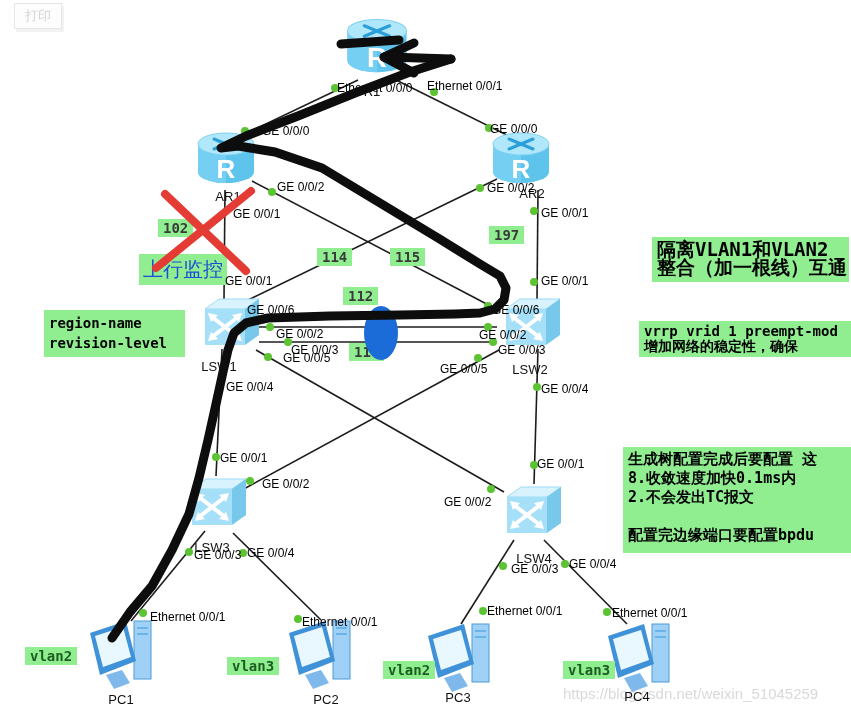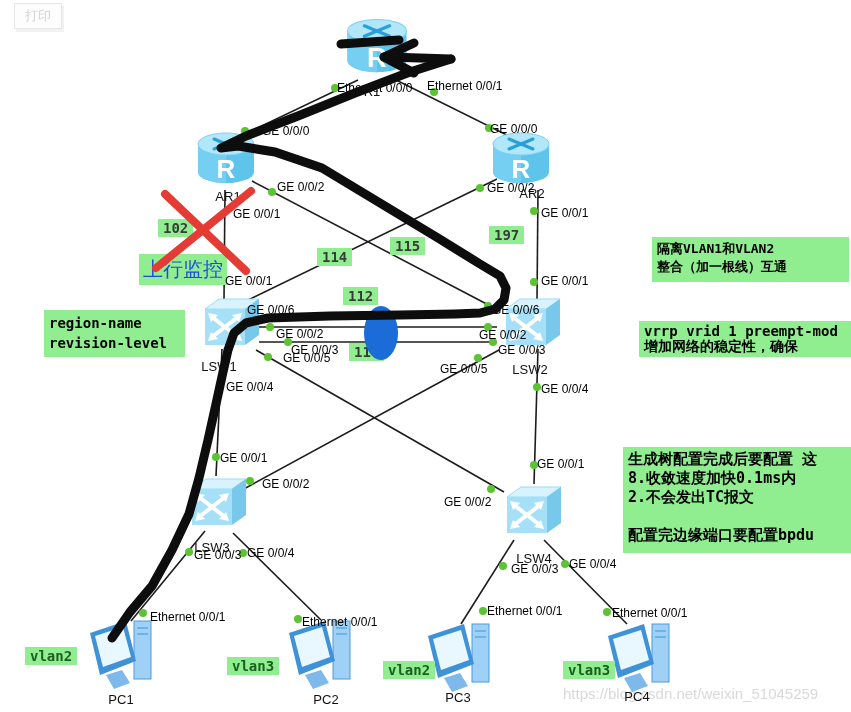--- a/index.html
+++ b/index.html
@@ -120,33 +120,33 @@
       <div class="plabel" style="left: 511px; top: 562px;">GE 0/0/3</div>
       <div class="plabel" style="left: 247px; top: 546px;">GE 0/0/4</div>
       <div class="plabel" style="left: 569px; top: 557px;">GE 0/0/4</div>
       <div class="plabel" style="left: 150px; top: 610px;">Ethernet 0/0/1</div>
       <div class="plabel" style="left: 302px; top: 615px;">Ethernet 0/0/1</div>
       <div class="plabel" style="left: 487px; top: 604px;">Ethernet 0/0/1</div>
       <div class="plabel" style="left: 612px; top: 606px;">Ethernet 0/0/1</div>
       <div class="tag num" style="left: 158px; top: 219px;">102</div>
       <div class="tag cn" style="left: 139px; top: 254px;">上行监控</div>
       <div class="tag num" style="left: 317px; top: 248px;">114</div>
-      <div class="tag num" style="left: 390px; top: 237px;">115</div>
+      <div class="tag num" style="left: 390px; top: 248px;">115</div>
       <div class="tag num" style="left: 489px; top: 226px;">197</div>
       <div class="tag num" style="left: 343px; top: 287px;">112</div>
       <div class="tag num" style="left: 349px; top: 343px;">116</div>
       <div class="tag vlan" style="left: 25px; top: 647px;">vlan2</div>
       <div class="tag vlan" style="left: 227px; top: 657px;">vlan3</div>
       <div class="tag vlan" style="left: 383px; top: 661px;">vlan2</div>
       <div class="tag vlan" style="left: 563px; top: 661px;">vlan3</div>
       <div class="note" style="left: 44px; top: 310px; width: 141px; height: 47px; font-size: 14px; line-height: 20px;">
         <div>region-name</div>
         <div>revision-level</div>
       </div>
-      <div class="note" style="left: 652px; top: 237px; width: 197px; height: 45px; font-size: 13px; line-height: 18px;">
+      <div class="note" style="left: 652px; top: 237px; width: 197px; height: 45px; font-size: 19px; line-height: 18px;">
         <div>隔离VLAN1和VLAN2</div>
         <div>整合（加一根线）互通</div>
       </div>
       <div class="note" style="left: 639px; top: 321px; width: 212px; height: 36px; font-size: 14px; line-height: 15px;">
         <div>vrrp vrid 1 preempt-mod</div>
         <div>增加网络的稳定性，确保</div>
       </div>
       <div class="note" style="left: 623px; top: 447px; width: 228px; height: 106px; font-size: 15px; line-height: 19px;">
         <div>生成树配置完成后要配置 这</div>
         <div>8.收敛速度加快0.1ms内</div>

